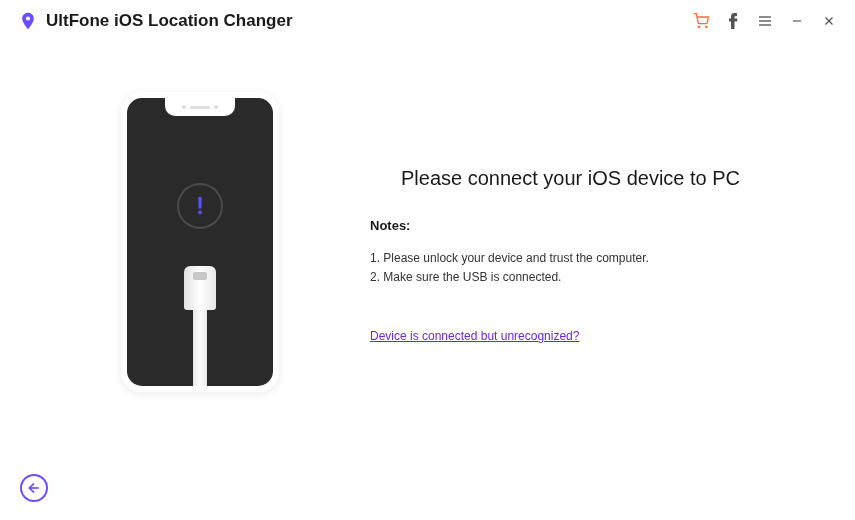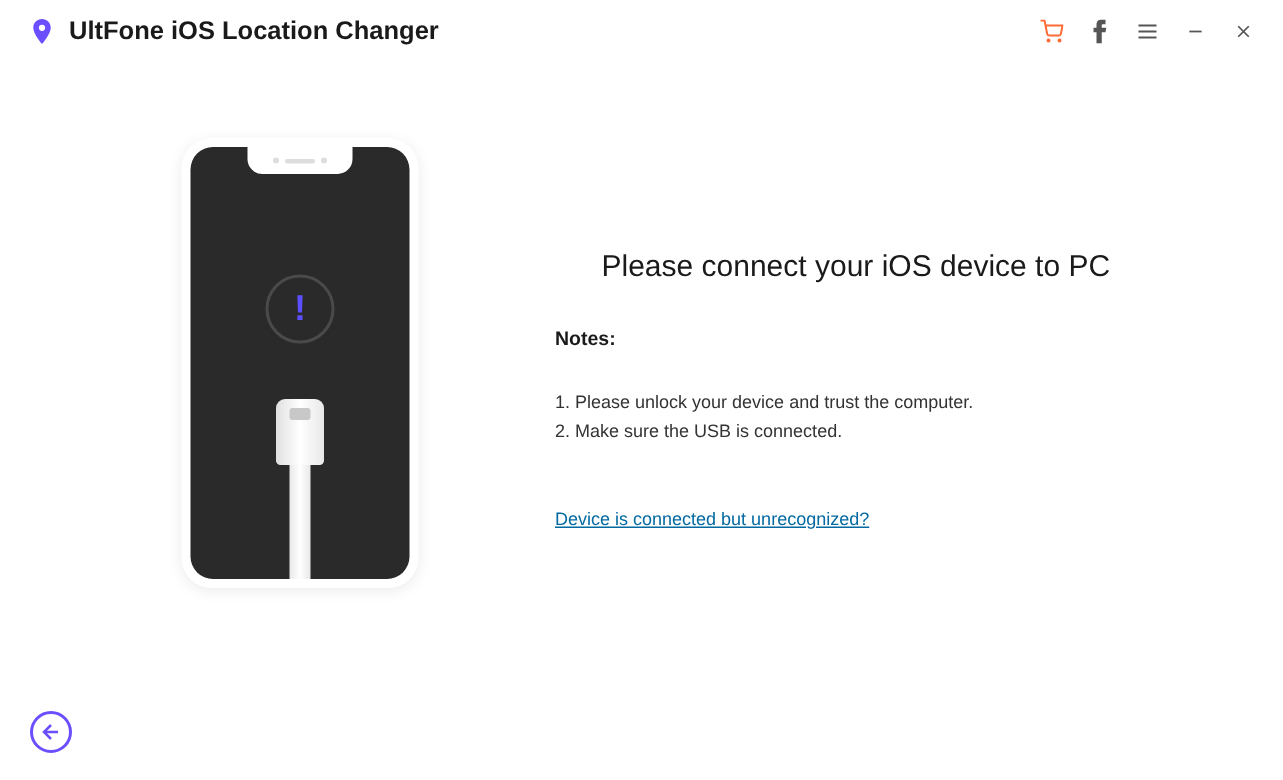--- a/index.html
+++ b/index.html
@@ -170,32 +170,32 @@
       font-size: 20px;
       font-weight: 500;
       color: #1a1a1a;
       margin-bottom: 28px;
       margin-left: 31px;
     }
     .notes-label {
       font-size: 13px;
       font-weight: 700;
       color: #1a1a1a;
-      margin-bottom: 26px;
+      margin-bottom: 16px;
     }
     .notes-item {
       font-size: 12px;
       color: #333;
       line-height: 1.6;
     }
     .help-link {
       display: inline-block;
       margin-top: 42px;
       font-size: 12px;
-      color: #0369a1;
+      color: #6d28d9;
       text-decoration: underline;
       cursor: pointer;
     }
     .footer {
       position: absolute;
       bottom: 18px;
       left: 20px;
     }
     .back-button {
       width: 28px;

